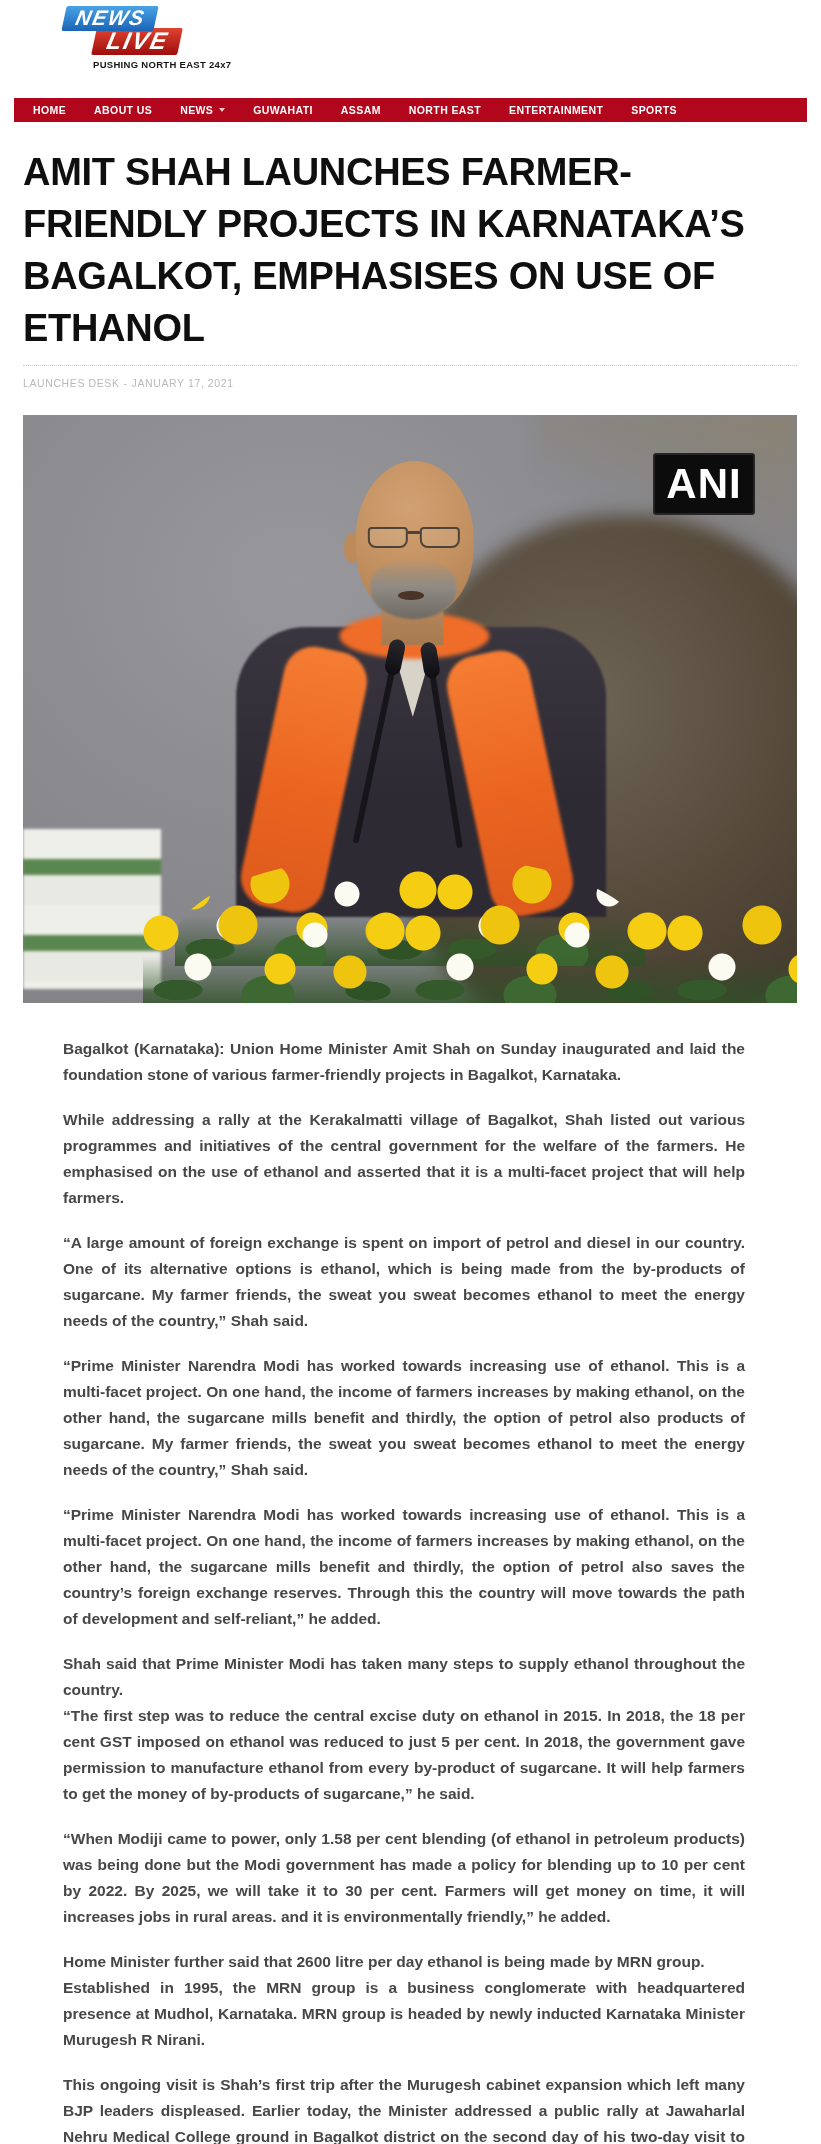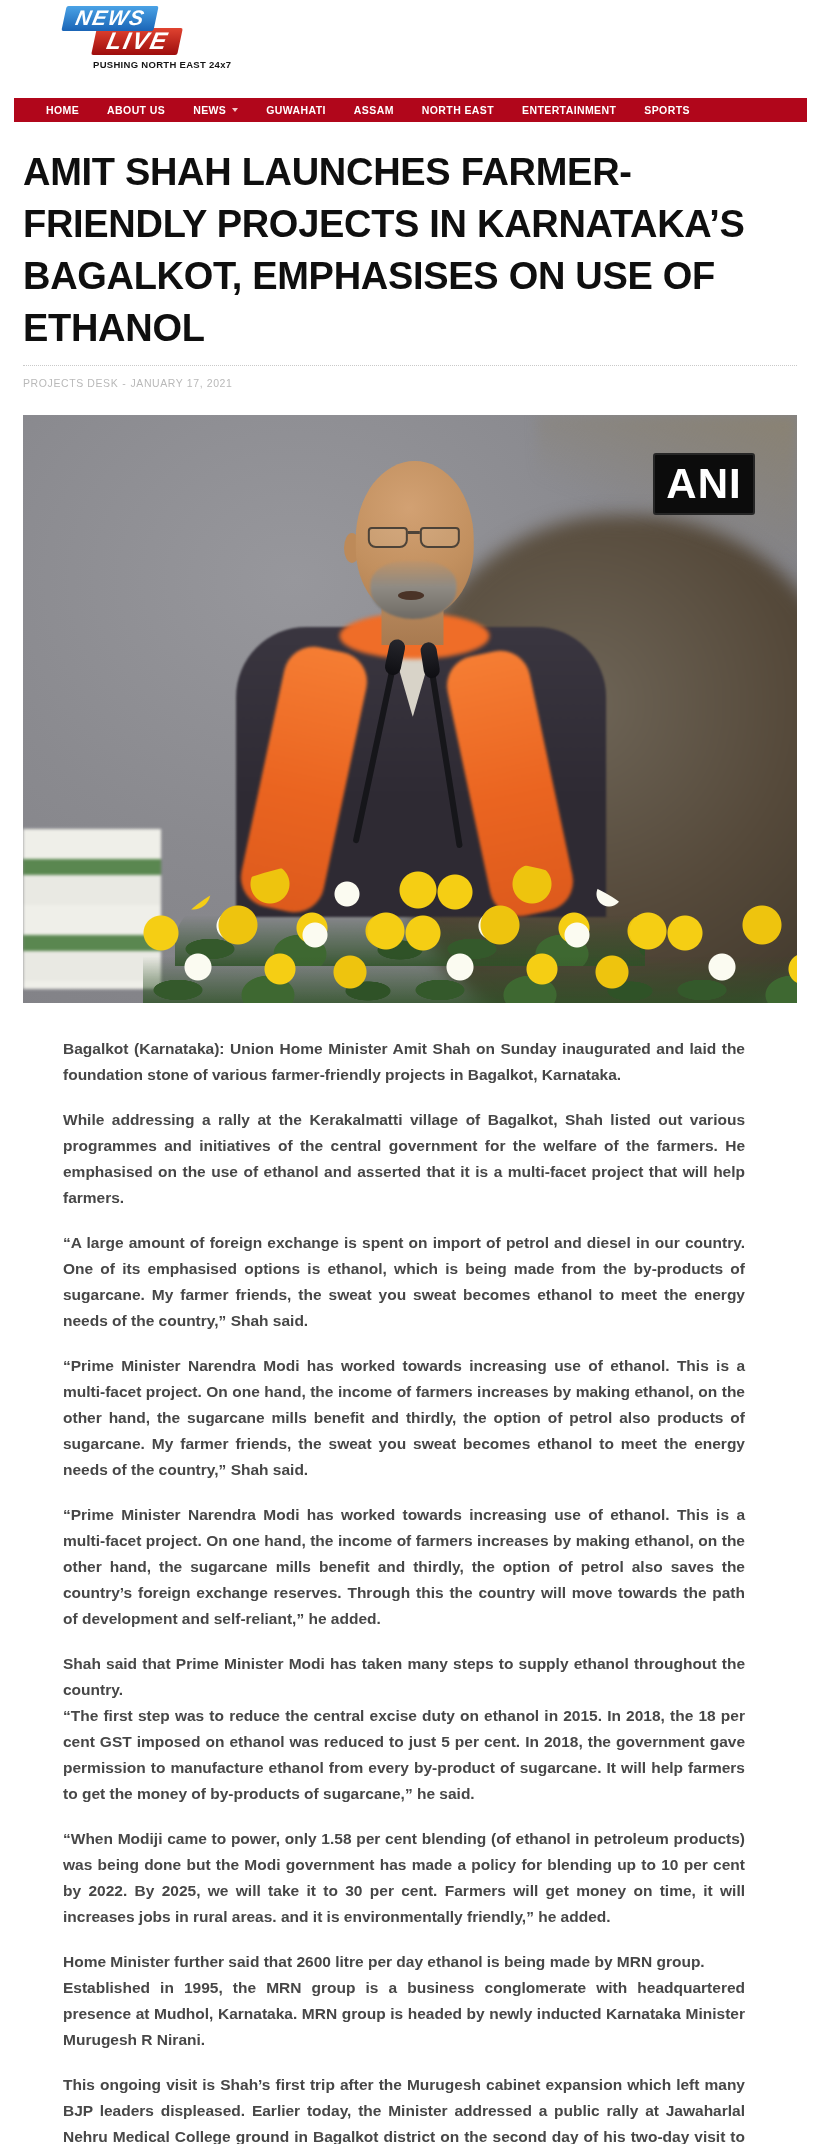--- a/index.html
+++ b/index.html
@@ -16,21 +16,21 @@
   .logo-live { display:inline-block; background:linear-gradient(180deg,#e04330 0%,#9e0d0d 100%);
     color:#fff; font-style:italic; font-weight:bold; font-size:24px; line-height:26px;
     padding:0 12px 1px 13px; transform:skewX(-12deg); border-radius:2px; letter-spacing:2px;
     margin:-3px 0 0 36px; z-index:1; }
   .logo-tagline { margin-top:4px; font-size:9.5px; font-weight:bold; color:#151515; letter-spacing:0.3px; white-space:nowrap;margin-left:35px; }
 
   
   .navbar { margin:0 14px; height:24px; background:#b1061b; display:flex; align-items:stretch; }
   .nav-item { display:flex; align-items:center; padding:0 14px; color:#fff; text-decoration:none;
     font-size:10.5px; font-weight:bold; letter-spacing:0.4px; white-space:nowrap; }
-  .nav-item:first-child { padding-left:32px; }
+  .nav-item:first-child { padding-left:19px; }
   .chevron { display:inline-block; margin-left:6px; width:0; height:0;
     border-left:3.5px solid transparent; border-right:3.5px solid transparent; border-top:4px solid #f3c9c9; }
 
   
   .content { margin:0 24px 0 23px; }
   .article-title { margin-top:24px; font-size:38px; line-height:52px; font-weight:bold; color:#0f0f0f;
     letter-spacing:-0.3px; white-space:pre-line; }
   .dotted-rule { margin-top:11px; border-top:1px dotted #c9c9c9; height:0; }
   .byline { margin-top:11px; font-size:10.5px; color:#b9b9b9; letter-spacing:0.6px; }
   .byline a { color:#b9b9b9; text-decoration:none; }
@@ -149,21 +149,21 @@
   <main class="content">
 
     <h1 class="article-title">AMIT SHAH LAUNCHES FARMER-
 FRIENDLY PROJECTS IN KARNATAKA’S
 BAGALKOT, EMPHASISES ON USE OF
 ETHANOL</h1>
 
     <div class="dotted-rule"></div>
 
     <div class="byline">
-      <a href="#">PROJECTS DESK</a><span class="sep">-</span><span>JANUARY 17, 2021</span>
+      <a href="#">LAUNCHES DESK</a><span class="sep">-</span><span>JANUARY 17, 2021</span>
     </div>
 
     <figure class="photo">
       <div class="backdrop-blob"></div>
       <div class="backdrop-wedge"></div>
       <div class="stage-left"></div>
       <div class="person-jacket"></div>
       <div class="person-shirt"></div>
       <div class="scarf-collar"></div>
       <div class="scarf left"></div>
@@ -182,21 +182,21 @@
       <div class="mic m1"></div>
       <div class="mic m2"></div>
       <div class="flower-mound flower-pattern"></div>
       <div class="flower-strip flower-pattern"></div>
       <div class="ani-badge">ANI</div>
     </figure>
 
     <div class="article-body" id="article-body">
         <p class="body-para">Bagalkot (Karnataka): Union Home Minister Amit Shah on Sunday inaugurated and laid the foundation stone of various farmer-friendly projects in Bagalkot, Karnataka.</p>
         <p class="body-para">While addressing a rally at the Kerakalmatti village of Bagalkot, Shah listed out various programmes and initiatives of the central government for the welfare of the farmers. He emphasised on the use of ethanol and asserted that it is a multi-facet project that will help farmers.</p>
-        <p class="body-para">“A large amount of foreign exchange is spent on import of petrol and diesel in our country. One of its emphasised options is ethanol, which is being made from the by-products of sugarcane. My farmer friends, the sweat you sweat becomes ethanol to meet the energy needs of the country,” Shah said.</p>
+        <p class="body-para">“A large amount of foreign exchange is spent on import of petrol and diesel in our country. One of its alternative options is ethanol, which is being made from the by-products of sugarcane. My farmer friends, the sweat you sweat becomes ethanol to meet the energy needs of the country,” Shah said.</p>
         <p class="body-para">“Prime Minister Narendra Modi has worked towards increasing use of ethanol. This is a multi-facet project. On one hand, the income of farmers increases by making ethanol, on the other hand, the sugarcane mills benefit and thirdly, the option of petrol also products of sugarcane. My farmer friends, the sweat you sweat becomes ethanol to meet the energy needs of the country,” Shah said.</p>
         <p class="body-para">“Prime Minister Narendra Modi has worked towards increasing use of ethanol. This is a multi-facet project. On one hand, the income of farmers increases by making ethanol, on the other hand, the sugarcane mills benefit and thirdly, the option of petrol also saves the country’s foreign exchange reserves. Through this the country will move towards the path of development and self-reliant,” he added.</p>
         <p class="body-para">Shah said that Prime Minister Modi has taken many steps to supply ethanol throughout the country.</p>
         <p class="body-para tight">“The first step was to reduce the central excise duty on ethanol in 2015. In 2018, the 18 per cent GST imposed on ethanol was reduced to just 5 per cent. In 2018, the government gave permission to manufacture ethanol from every by-product of sugarcane. It will help farmers to get the money of by-products of sugarcane,” he said.</p>
         <p class="body-para">“When Modiji came to power, only 1.58 per cent blending (of ethanol in petroleum products) was being done but the Modi government has made a policy for blending up to 10 per cent by 2022. By 2025, we will take it to 30 per cent. Farmers will get money on time, it will increases jobs in rural areas. and it is environmentally friendly,” he added.</p>
         <p class="body-para">Home Minister further said that 2600 litre per day ethanol is being made by MRN group.</p>
         <p class="body-para tight">Established in 1995, the MRN group is a business conglomerate with headquartered presence at Mudhol, Karnataka. MRN group is headed by newly inducted Karnataka Minister Murugesh R Nirani.</p>
         <p class="body-para">This ongoing visit is Shah’s first trip after the Murugesh cabinet expansion which left many BJP leaders displeased. Earlier today, the Minister addressed a public rally at Jawaharlal Nehru Medical College ground in Bagalkot district on the second day of his two-day visit to the state. (ANI)</p>
       </div>
 

